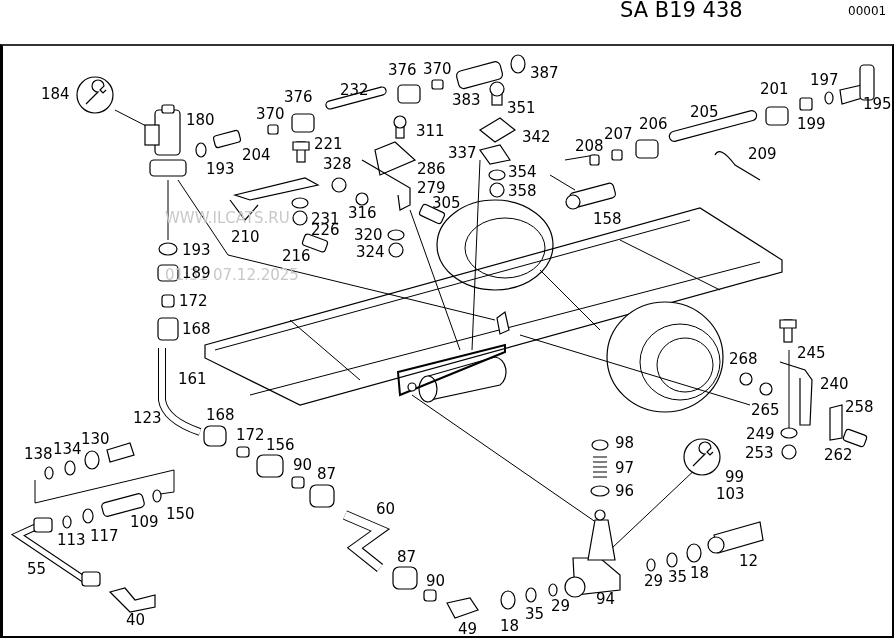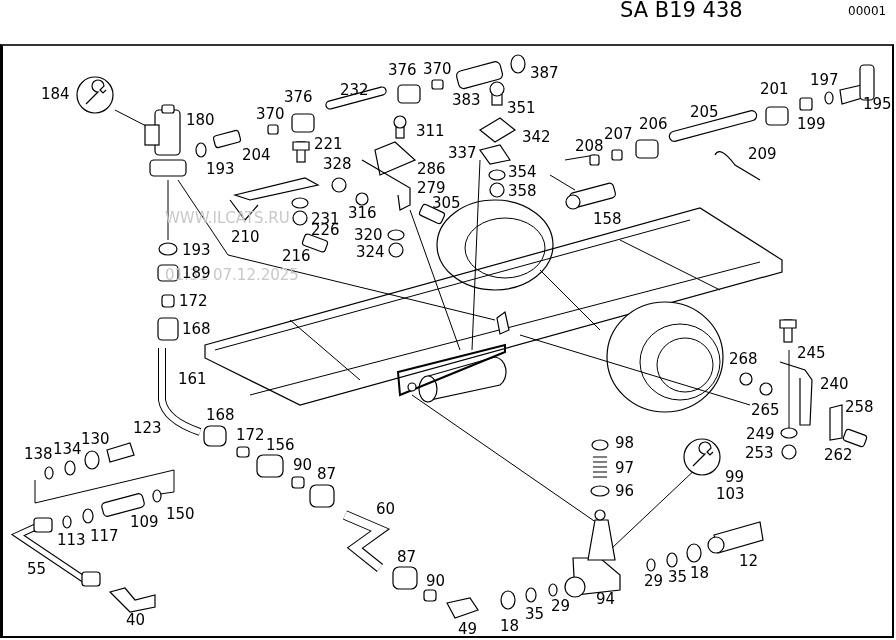--- a/index.html
+++ b/index.html
@@ -230,21 +230,21 @@
 <div class="lbl" style="left:863px;top:97px;">195</div>
 <div class="lbl" style="left:748px;top:147px;">209</div>
 <div class="lbl" style="left:593px;top:212px;">158</div>
 
 <div class="lbl" style="left:182px;top:243px;">193</div>
 <div class="lbl" style="left:182px;top:266px;">189</div>
 <div class="lbl" style="left:179px;top:294px;">172</div>
 <div class="lbl" style="left:182px;top:322px;">168</div>
 <div class="lbl" style="left:178px;top:372px;">161</div>
 
-<div class="lbl" style="left:133px;top:421px;">123</div>
+<div class="lbl" style="left:133px;top:411px;">123</div>
 <div class="lbl" style="left:81px;top:432px;">130</div>
 <div class="lbl" style="left:53px;top:442px;">134</div>
 <div class="lbl" style="left:24px;top:447px;">138</div>
 <div class="lbl" style="left:166px;top:507px;">150</div>
 <div class="lbl" style="left:130px;top:515px;">109</div>
 <div class="lbl" style="left:90px;top:529px;">117</div>
 <div class="lbl" style="left:57px;top:533px;">113</div>
 <div class="lbl" style="left:27px;top:562px;">55</div>
 <div class="lbl" style="left:126px;top:613px;">40</div>
 

